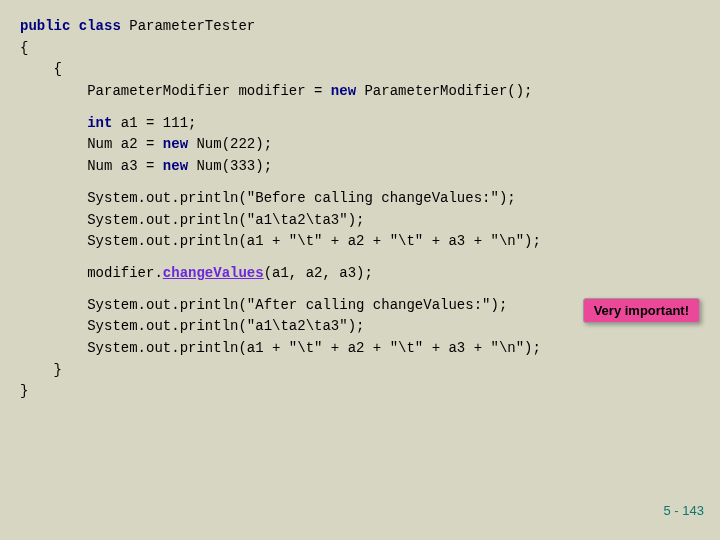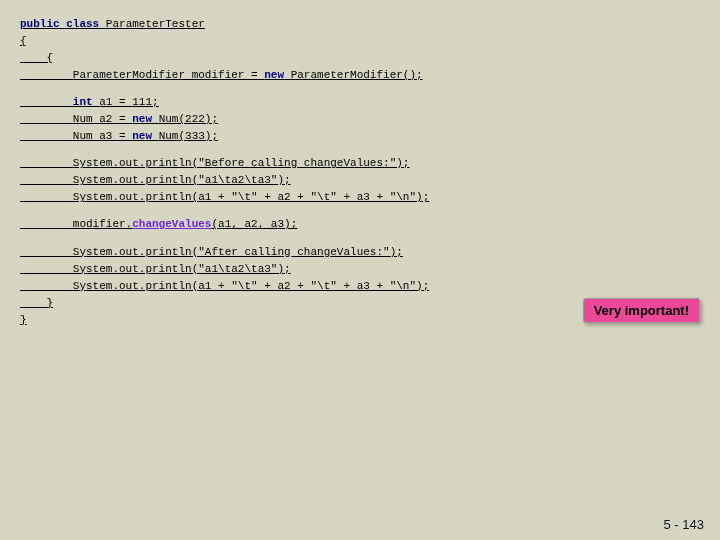--- a/index.html
+++ b/index.html
@@ -20,22 +20,21 @@
 
     .code-container {
       padding: 16px 20px;
       line-height: 1.55;
       color: #000000;
     }
 
     .code-line {
       white-space: pre;
       font-family: 'Courier New', Courier, monospace;
-      font-size: 11px;
-      text-decoration: underline;
+      font-size: 14px;
     }
 
     .keyword {
       color: #000080;
       font-weight: bold;
     }
 
     .method-highlight {
       color: #6d28d9;
       font-weight: bold;
@@ -54,25 +53,25 @@
       font-family: Arial, sans-serif;
       font-size: 13px;
       font-weight: bold;
       color: #000;
       border-radius: 3px;
       box-shadow: 2px 2px 4px rgba(0,0,0,0.3);
     }
 
     .slide-number {
       position: absolute;
-      bottom: 8px;
+      bottom: 22px;
       right: 16px;
       font-family: Arial, sans-serif;
       font-size: 13px;
-      color: #0f172a;
+      color: #0f766e;
     }
   </style>
 </head>
 <body>
 
 <div class="code-container">
 
   <div class="code-line"><span class="keyword">public </span><span class="keyword">class </span><span>ParameterTester</span></div>
   <div class="code-line">{</div>
   <div class="code-line">    {</div>

